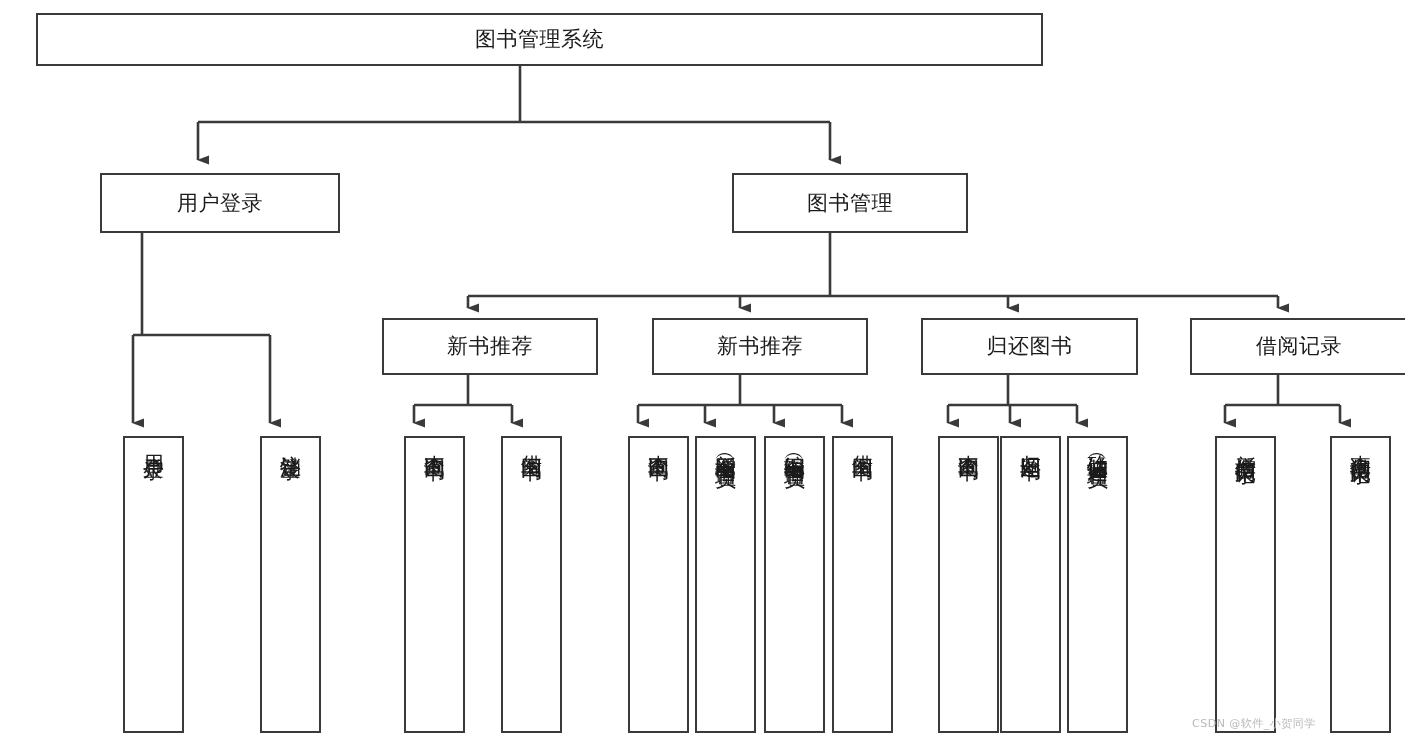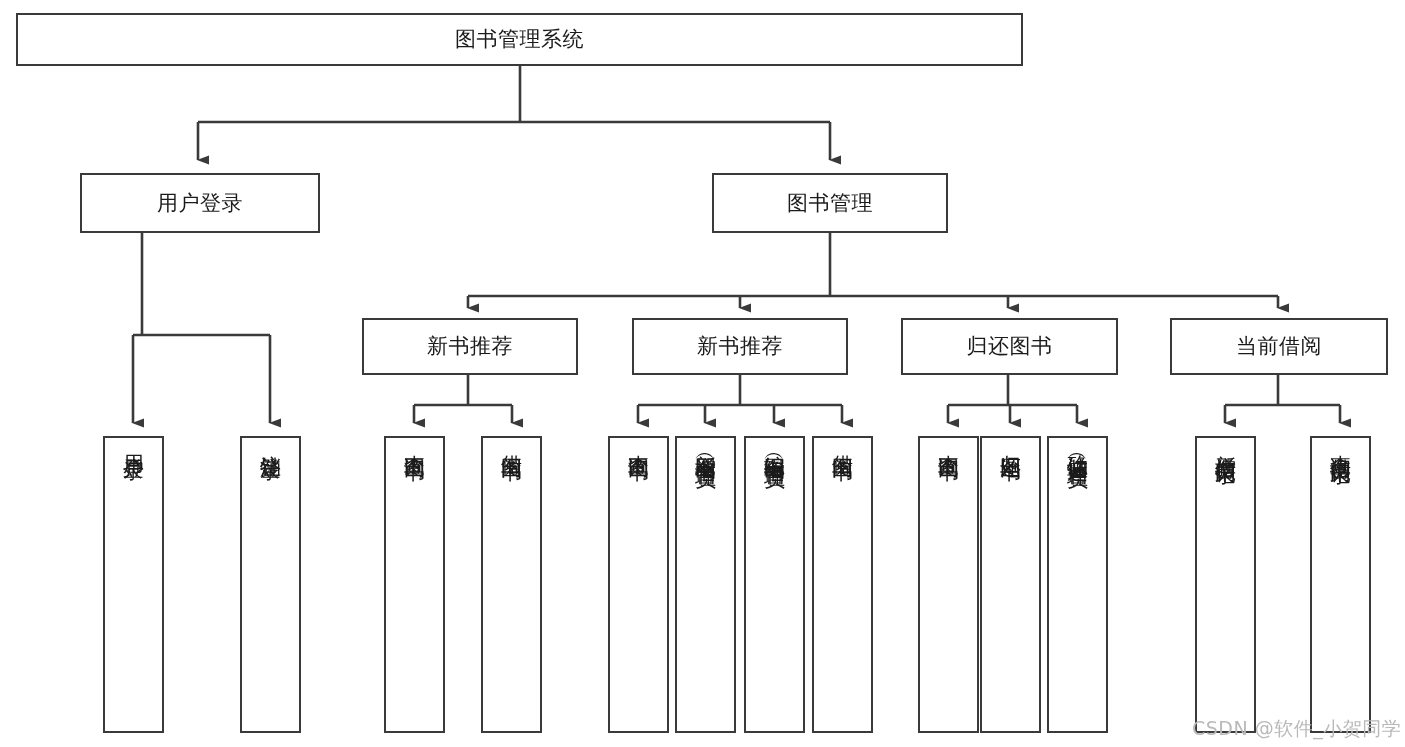--- a/index.html
+++ b/index.html
@@ -24,20 +24,21 @@
   }
   .node{
     position:absolute;
     box-sizing:border-box;
     background:#ffffff;
     border:2px solid #3a3a3a;
     display:flex;
     align-items:center;
     justify-content:center;
     text-align:right;
+    margin-left:20px;
   }
   .node .label{
     font-size:21px;
     line-height:1.15;
     color:#1b1b1b;
     letter-spacing:0.5px;
     white-space:nowrap;
   }
   
   .node.vert{
@@ -49,21 +50,21 @@
     writing-mode:vertical-rl;
     text-orientation:upright;
     font-size:21px;
     line-height:1.05;
     letter-spacing:2px;
     white-space:normal;
     max-height:100%;
   }
   .watermark{
     position:absolute;
-    font-size:19px;
+    font-size:11px;
     color:#b9b9b9;
     white-space:nowrap;
     letter-spacing:0.5px;
   }
 </style>
 </head>
 <body>
 
 <div id="canvas">
 
@@ -133,21 +134,21 @@
   <div class="node" style="left:362px; top:318px; width:216px; height:57px;">
     <span class="label">新书推荐</span>
   </div>
   <div class="node" style="left:632px; top:318px; width:216px; height:57px;">
     <span class="label">新书推荐</span>
   </div>
   <div class="node" style="left:901px; top:318px; width:217px; height:57px;">
     <span class="label">归还图书</span>
   </div>
   <div class="node" style="left:1170px; top:318px; width:218px; height:57px;">
-    <span class="label">当前借阅</span>
+    <span class="label">借阅记录</span>
   </div>
 
   <div class="node vert" style="left:103px; top:436px; width:61px; height:297px;">
     <span class="label">用户登录</span>
   </div>
   <div class="node vert" style="left:240px; top:436px; width:61px; height:297px;">
     <span class="label">注销登录</span>
   </div>
 
   <div class="node vert" style="left:384px; top:436px; width:61px; height:297px;">

